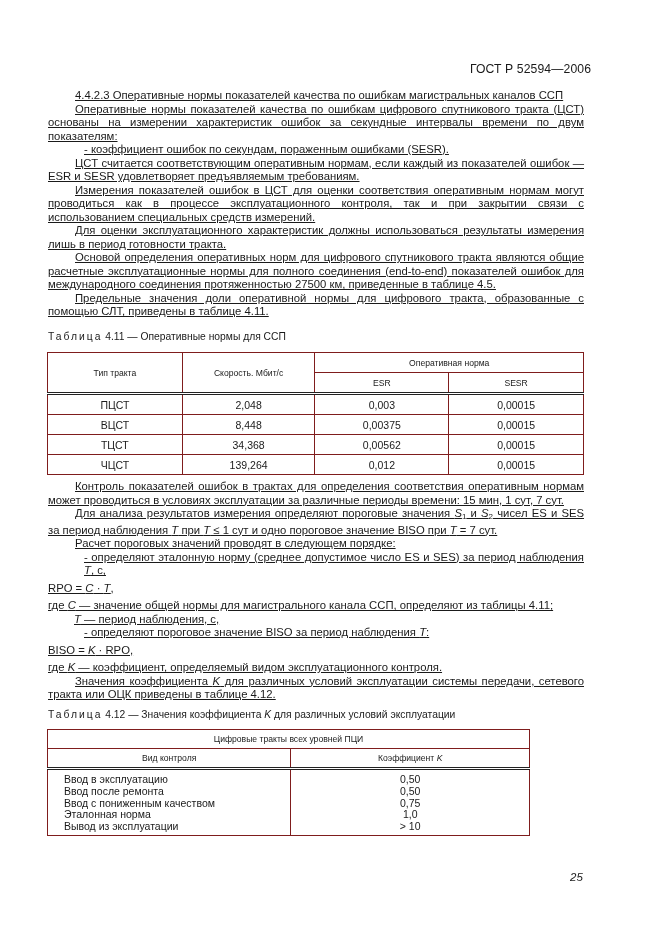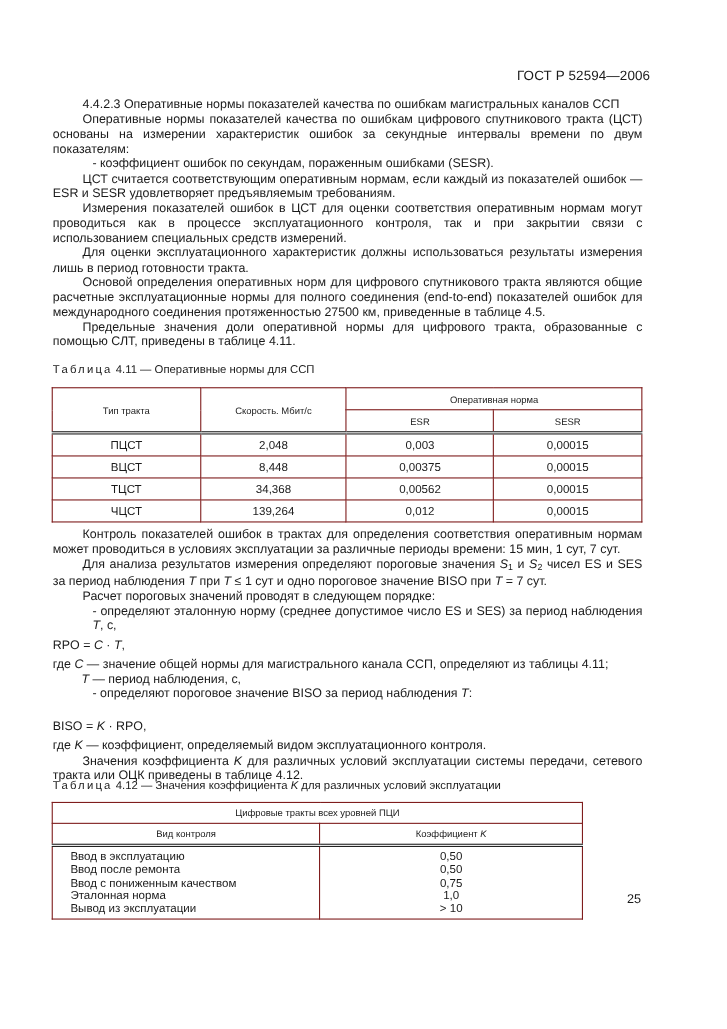--- a/index.html
+++ b/index.html
@@ -1,41 +1,41 @@
 <!DOCTYPE html>
 <html><head>
 <meta charset="utf-8">
 <style>
   html, body { margin: 0; padding: 0; background: #ffffff; }
   body { width: 661px; height: 935px; position: relative; overflow: hidden;
          font-family: "Liberation Sans", sans-serif; color: #1a1a1a; }
   .abs { position: absolute; }
   .hdr { left: 470px; top: 62px; font-size: 12.2px; font-weight: normal; letter-spacing: 0.1px; }
   .txt { position: absolute; left: 48px; width: 536px; font-size: 11.3px; line-height: 13.5px; }
-  .p { margin: 0; text-align: justify; text-align-last: left; }
+  .p { margin: 0; text-align: justify; text-align-last: left; text-decoration: underline; }
   .ind { text-indent: 27px; }
   .bul { padding-left: 36px; text-indent: 0; }
   .ctr { text-align: center; }
   .cap { font-size: 10.3px; }
   .spaced { letter-spacing: 2px; }
   i { font-style: italic; }
   sub { font-size: 8px; vertical-align: -2px; }
 
   table.t { position: absolute; border-collapse: collapse; font-size: 10.5px; }
   table.t td { border: 1px solid #7f1d1d; text-align: center; padding: 0; }
   .t411 { left: 47px; top: 352px; width: 537px; }
   .t411 .h td { font-size: 8.6px; }
   .t411 .hb td { border-bottom: 3px double #222; }
   .t411 td { height: 19px; }
   .t412 { left: 47px; top: 729px; width: 483px; }
   .t412 .h td { font-size: 8.6px; height: 18px; }
   .t412 .hb td { border-bottom: 3px double #222; }
   .t412 .body td { vertical-align: top; padding-top: 4px; padding-bottom: 2px; line-height: 11.8px; font-size: 10.5px; }
   .t412 .left { text-align: left; padding-left: 16px; }
-  .pgnum { left: 570px; top: 812px; font-size: 11.5px; }
+  .pgnum { left: 570px; top: 871px; font-size: 11.5px; font-style: italic; }
 </style>
 </head>
 <body>
 
 <div class="abs hdr">ГОСТ Р 52594—2006</div>
 
 <div class="txt" style="top:89px;">
   <p class="p ind">4.4.2.3  Оперативные нормы показателей качества по ошибкам магистральных каналов ССП</p>
   <p class="p ind">Оперативные нормы показателей качества по ошибкам цифрового спутникового тракта (ЦСТ) основаны на измерении характеристик ошибок за секундные интервалы времени по двум показателям:</p>
   <p class="p bul">-  коэффициент ошибок по секундам, пораженным ошибками (SESR).</p>
@@ -108,21 +108,21 @@
   </p>
   <p class="p">
     <span>где </span><i>C</i><span> — значение общей нормы для магистрального канала ССП, определяют из таблицы 4.11;</span>
   </p>
   <p class="p" style="padding-left:26px;">
     <i>T</i><span> — период наблюдения, с,</span>
   </p>
   <p class="p bul">
     <span>-  определяют пороговое значение BISO за период наблюдения </span><i>T</i><span>:</span>
   </p>
-  <p class="p ctr" style="margin:16px 0 4px 0;">
+  <p class="p ctr" style="margin:4px 0 4px 0;">
     <span>BISO = </span><i>K</i><span> · RPO,</span>
   </p>
   <p class="p">
     <span>где </span><i>K</i><span> — коэффициент, определяемый видом эксплуатационного контроля.</span>
   </p>
   <p class="p ind">
     <span>Значения коэффициента </span><i>K</i><span> для различных условий эксплуатации системы передачи, сетевого тракта или ОЦК приведены в таблице 4.12.</span>
   </p>
 </div>
 

